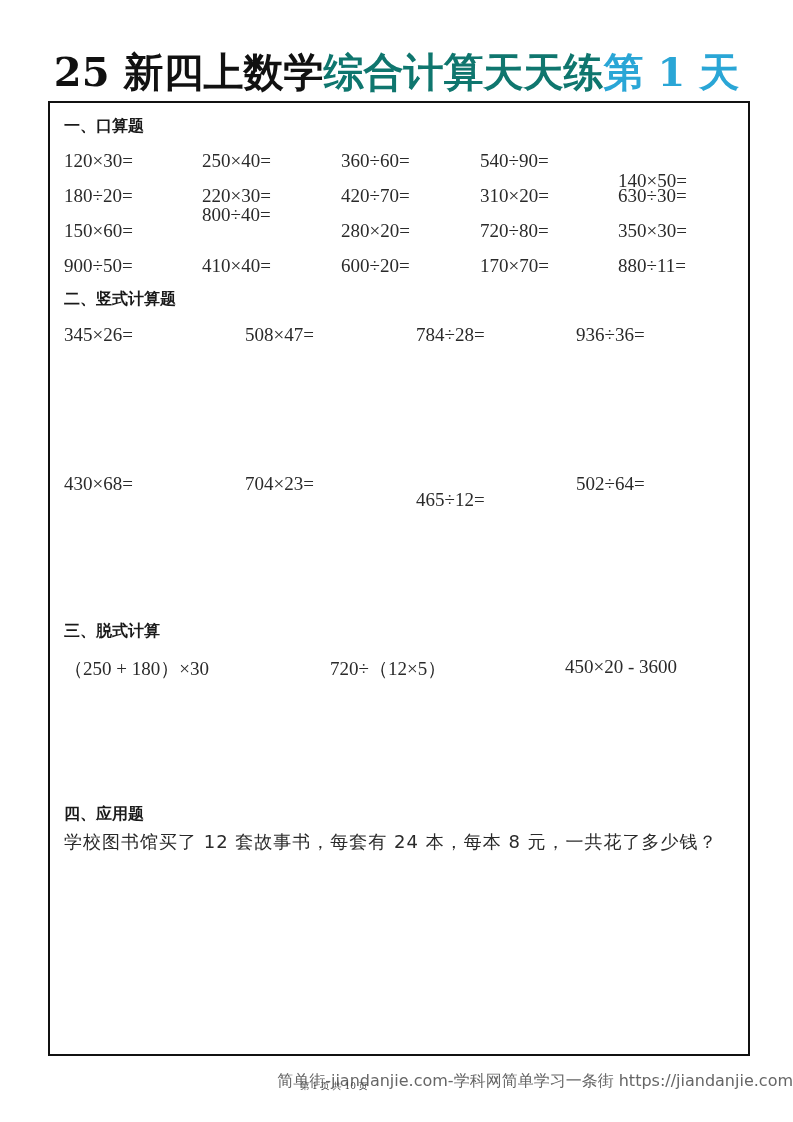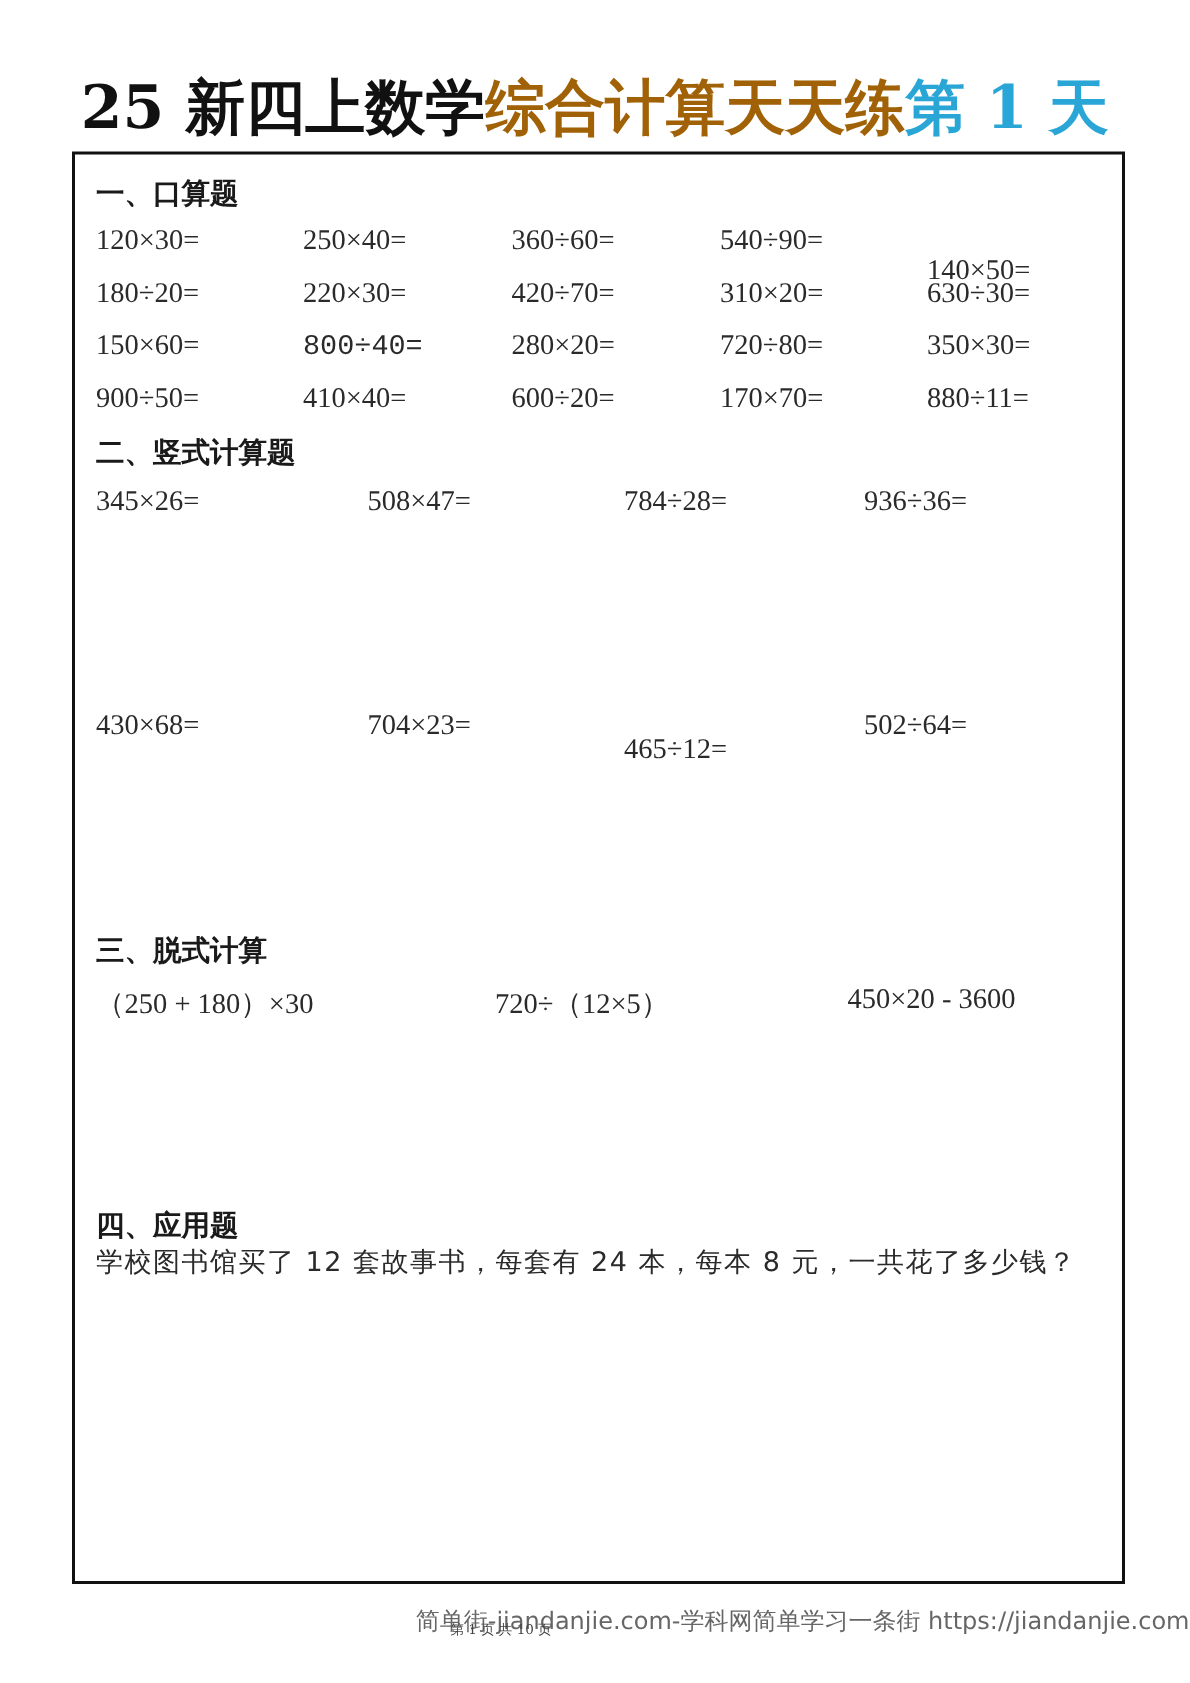--- a/index.html
+++ b/index.html
@@ -2,26 +2,26 @@
 <html><head>
 <meta charset="utf-8">
 <style>
   html, body { margin: 0; padding: 0; background: #ffffff; }
   body { width: 793px; height: 1122px; position: relative; overflow: hidden;
          font-family: "DejaVu Serif", "Liberation Serif", serif; color: #222; }
   .title { position: absolute; top: 46px; left: 0; width: 793px; text-align: center;
            font-family: "DejaVu Serif", serif; font-weight: bold; font-size: 40px;
            letter-spacing: 0px; line-height: 52px; white-space: nowrap; }
   .title .t-black { color: #111111; }
-  .title .t-red { color: #a16207; }
+  .title .t-red { color: #0f766e; }
   .title .t-blue { color: #2aa6d6; }
   .box { position: absolute; left: 48px; top: 101px; width: 698px; height: 951px;
          border: 2px solid #111; box-sizing: content-box; }
   .sec-head { position: absolute; left: 64px; font-family: "DejaVu Sans", sans-serif;
-              font-size: 19px; font-weight: bold; color: #1a1a1a; }
+              font-size: 16px; font-weight: bold; color: #1a1a1a; }
   .prob { position: absolute; font-family: "Liberation Serif", "DejaVu Serif", serif;
           font-size: 19px; color: #2a2a2a; white-space: nowrap; }
   .word { position: absolute; left: 64px; width: 672px; font-family: "DejaVu Sans", sans-serif;
           font-size: 18px; line-height: 34px; color: #2a2a2a; letter-spacing: 1px; }
   .footer { position: absolute; top: 1071px; left: 0; width: 793px; text-align: right;
             font-family: "DejaVu Sans", sans-serif; font-size: 16px; color: #666; }
   .pageno { position: absolute; top: 1080px; left: 0; width: 668px; text-align: center;
             font-family: "DejaVu Serif", serif; font-size: 9px; color: #444; }
 </style>
 </head>
@@ -41,21 +41,21 @@
 <div class="prob" style="left:480px;top:150px;">540÷90=</div>
 <div class="prob" style="left:618px;top:150px;margin-top:20px;">140×50=</div>
 
 <div class="prob" style="left:64px;top:185px;">180÷20=</div>
 <div class="prob" style="left:202px;top:185px;">220×30=</div>
 <div class="prob" style="left:341px;top:185px;">420÷70=</div>
 <div class="prob" style="left:480px;top:185px;">310×20=</div>
 <div class="prob" style="left:618px;top:185px;">630÷30=</div>
 
 <div class="prob" style="left:64px;top:220px;font-family:Liberation Serif, serif;">150×60=</div>
-<div class="prob" style="left:202px;top:220px;font-family:Liberation Mono, monospace;">800÷40=</div>
+<div class="prob" style="left:202px;top:204px;">800÷40=</div>
 <div class="prob" style="left:341px;top:220px;">280×20=</div>
 <div class="prob" style="left:480px;top:220px;">720÷80=</div>
 <div class="prob" style="left:618px;top:220px;">350×30=</div>
 
 <div class="prob" style="left:64px;top:255px;">900÷50=</div>
 <div class="prob" style="left:202px;top:255px;">410×40=</div>
 <div class="prob" style="left:341px;top:255px;">600÷20=</div>
 <div class="prob" style="left:480px;top:255px;">170×70=</div>
 <div class="prob" style="left:618px;top:255px;">880÷11=</div>
 

